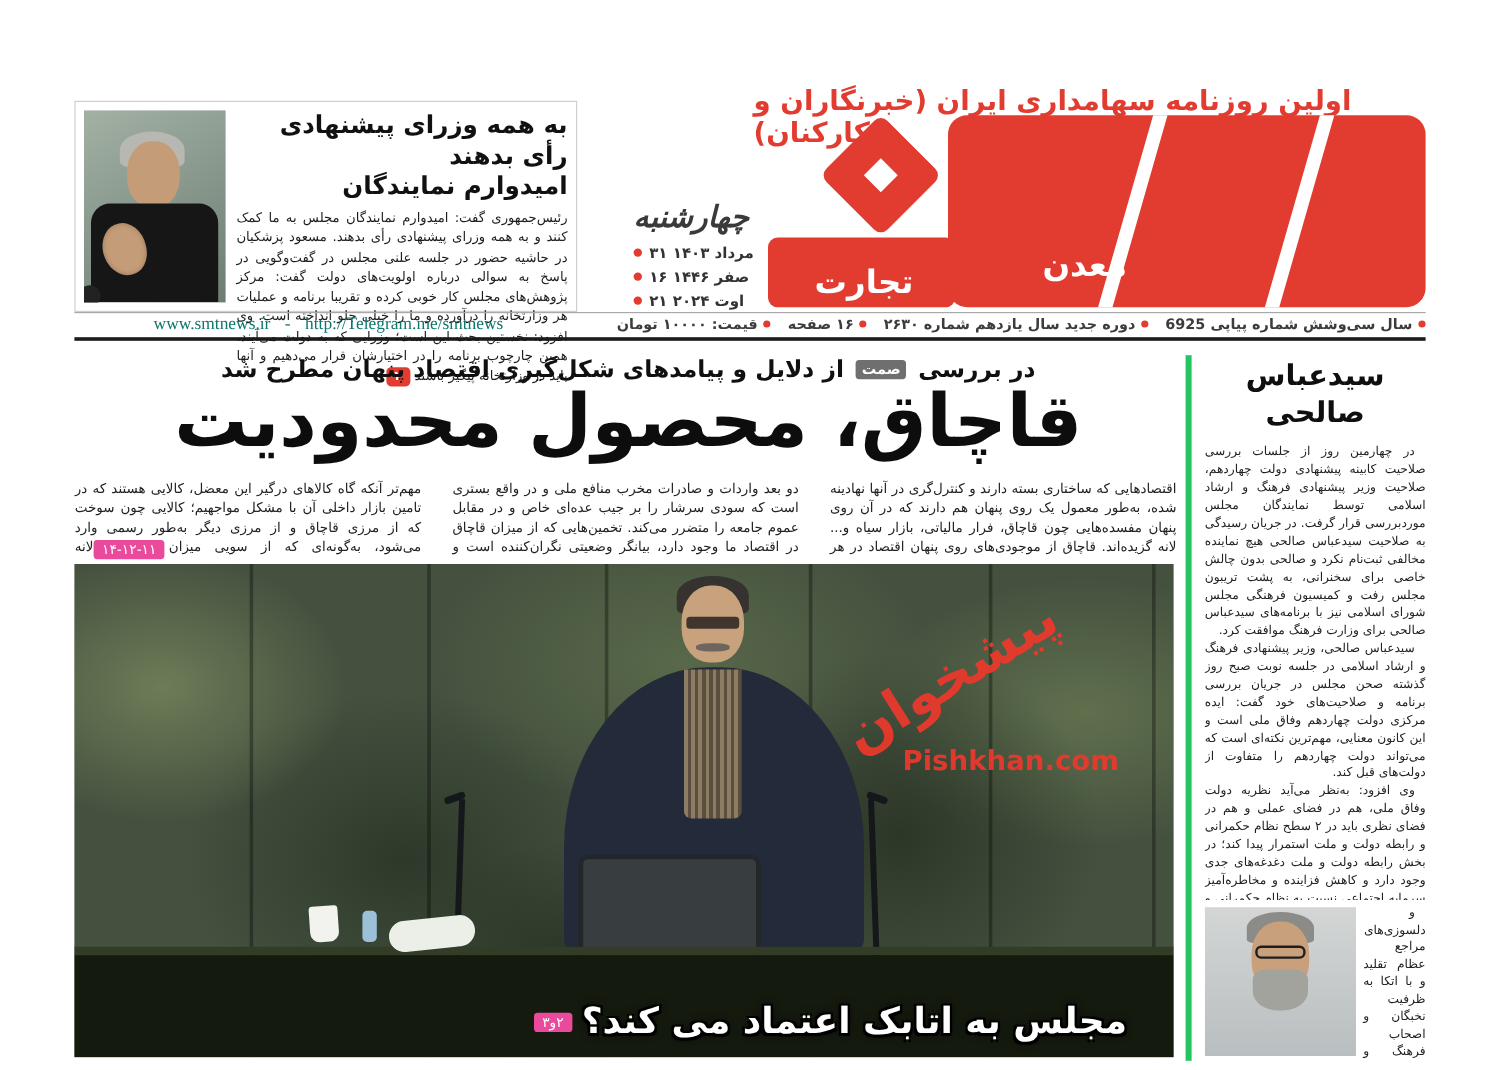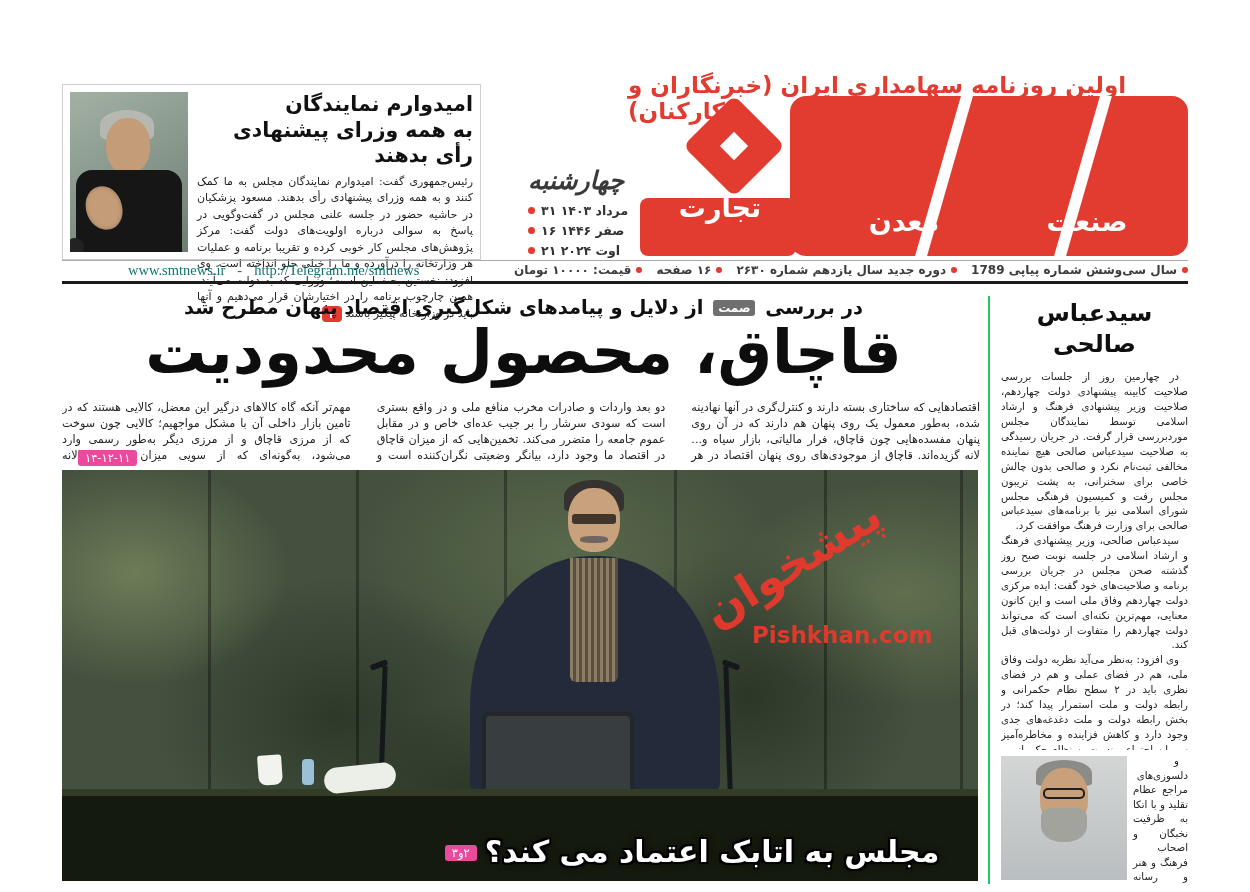--- a/index.html
+++ b/index.html
@@ -12,21 +12,21 @@
   .lg-big{position:absolute;left:150px;top:0;width:398px;height:160px;background:#e23b30;border-radius:16px;}
   .lg-slash{position:absolute;top:0;width:12px;height:160px;background:#fff;transform:skewX(-16deg);}
   .lg-s1{left:298px;} .lg-s2{left:437px;}
   .lg-diamond{position:absolute;left:58px;top:14px;width:72px;height:72px;background:#e23b30;
               border-radius:8px;transform:rotate(45deg);display:flex;align-items:center;justify-content:center;}
   .lg-dhole{width:20px;height:20px;background:#fff;}
   .lg-band{position:absolute;left:0;top:102px;width:156px;height:58px;background:#e23b30;border-radius:8px;}
   .lg-word{position:absolute;color:#fff;font-weight:bold;font-size:27px;text-align:center;direction:rtl;}
   .lg-w0{left:372px;top:110px;width:150px;}
   .lg-w1{left:204px;top:110px;width:120px;}
-  .lg-w2{left:14px;top:96px;width:132px;}
+  .lg-w2{left:14px;top:124px;width:132px;}
   .dateblock{position:absolute;left:528px;top:166px;width:128px;}
   .weekday{font-size:25px;font-weight:bold;color:#3a3a3a;text-align:left;direction:ltr;margin-bottom:8px;font-style:italic;}
   .date-line{display:flex;direction:ltr;justify-content:flex-start;align-items:center;gap:6px;
              font-size:12.5px;font-weight:bold;color:#333;margin-top:5px;}
   .rdot{width:7px;height:7px;border-radius:50%;background:#e23b30;flex:none;}
   
   .tl-box{position:absolute;left:62px;top:84px;width:419px;height:176px;border:1px solid #cfcfcf;
           box-sizing:border-box;padding:7px;display:flex;gap:9px;background:#fff;}
   .tl-text{flex:1;min-width:0;}
   .tl-head{font-size:20.5px;font-weight:bold;line-height:1.25;color:#111;text-align:right;}
@@ -99,21 +99,21 @@
          font-size:46px;font-weight:bold;transform:rotate(-32deg);opacity:.95;}
   .wm-en{position:absolute;left:690px;top:152px;color:#e8392d;font-size:23px;font-weight:bold;
          direction:ltr;opacity:.95;}
   .caption{position:absolute;left:330px;bottom:12px;width:600px;text-align:center;color:#fff;}
   .cap1{font-size:20px;font-weight:bold;
         text-shadow:1.5px 1.5px 0 #000,-1.5px 1.5px 0 #000,1.5px -1.5px 0 #000,-1.5px -1.5px 0 #000,0 0 6px #000;}
   .cap2{font-size:30px;font-weight:900;margin-top:10px;
         text-shadow:2px 2px 0 #000,-2px 2px 0 #000,2px -2px 0 #000,-2px -2px 0 #000,0 0 8px #000;}
   .cap2 .badge-pink{margin-right:8px;vertical-align:5px;text-shadow:none;}
   
-  .rcol{position:absolute;left:988px;top:296px;width:200px;height:588px;border-left:2px solid #22c55e;
+  .rcol{position:absolute;left:988px;top:296px;width:200px;height:588px;border-left:5px solid #22c55e;
         box-sizing:border-box;padding-left:11px;overflow:hidden;}
   .rc-head{text-align:center;font-size:24px;font-weight:bold;line-height:1.3;color:#0f0f0f;margin:2px 0 10px;}
   .rc-body{height:380px;overflow:hidden;font-size:10.2px;line-height:1.46;text-align:justify;color:#222;}
   .rc-body p, .rc-wrap p{margin:0;text-indent:9px;}
   .rc-wrap{margin-top:4px;height:130px;overflow:hidden;font-size:10.2px;line-height:1.42;text-align:justify;color:#222;}
   .salehi{float:left;width:126px;height:124px;margin:2px 6px 0 0;position:relative;overflow:hidden;
           background:linear-gradient(#d3d6d5,#b9bec0);}
   .sl-hair{position:absolute;left:35px;top:4px;width:56px;height:26px;background:#8b8b87;border-radius:50% 50% 12% 12%;}
   .sl-head{position:absolute;left:39px;top:12px;width:48px;height:58px;background:#c8a07c;border-radius:46% 46% 42% 42%;}
   .sl-glasses{position:absolute;left:42px;top:32px;width:42px;height:11px;border:2.5px solid #1e1e1e;
@@ -128,21 +128,20 @@
   <div class="tagline">اولین روزنامه سهامداری ایران (خبرنگاران و کارکنان)</div>
 
   <div class="logo-main">
     <div class="lg-big"></div>
     <div class="lg-slash lg-s1"></div>
     <div class="lg-slash lg-s2"></div>
     <div class="lg-diamond">
         <div class="lg-dhole"></div>
       </div>
     <div class="lg-band"></div>
-    <div class="lg-word lg-w0">صنعت</div>
     <div class="lg-word lg-w1">معدن</div>
     <div class="lg-word lg-w2">تجارت</div>
   </div>
 
   <div class="dateblock">
     <div class="weekday">چهارشنبه</div>
     <div class="date-line">
         <span class="rdot"></span>
         <span>۳۱ مرداد ۱۴۰۳</span>
       </div>
@@ -152,39 +151,39 @@
       </div>
     <div class="date-line">
         <span class="rdot"></span>
         <span>۲۱ اوت ۲۰۲۴</span>
       </div>
   </div>
 
   <div class="tl-box">
     <div class="tl-text">
       <div class="tl-head">
+        <div>به همه وزرای پیشنهادی رأی بدهند</div>
         <div>امیدوارم نمایندگان</div>
-        <div>به همه وزرای پیشنهادی رأی بدهند</div>
       </div>
       <div class="tl-body"><span>رئیس‌جمهوری گفت: امیدوارم نمایندگان مجلس به ما کمک کنند و به همه وزرای پیشنهادی رأی بدهند. مسعود پزشکیان در حاشیه حضور در جلسه علنی مجلس در گفت‌وگویی در پاسخ به سوالی درباره اولویت‌های دولت گفت: مرکز پژوهش‌های مجلس کار خوبی کرده و تقریبا برنامه و عملیات هر وزارتخانه را درآورده و ما را خیلی جلو انداخته است. وی افزود: نخستین بحث این است؛ وزرایی که به دولت می‌آیند، همین چارچوب برنامه را در اختیارشان قرار می‌دهیم و آنها باید در وزارتخانه پیگیر باشند</span> <span class="badge-red">۲</span></div>
     </div>
     <div class="tl-photo">
       <div class="pz-hair"></div>
       <div class="pz-head"></div>
       <div class="pz-body"></div>
       <div class="pz-hand"></div>
       <div class="pz-mic"></div>
     </div>
   </div>
 
   <div class="hr-thin"></div>
   <div class="info-right">
     <span class="inf">
         <span class="rdot"></span>
-        <span>سال سی‌وشش شماره پیاپی 1789</span>
+        <span>سال سی‌وشش شماره پیاپی 6925</span>
       </span>
     <span class="inf">
         <span class="rdot"></span>
         <span>دوره جدید سال یازدهم شماره ۲۶۳۰</span>
       </span>
     <span class="inf">
         <span class="rdot"></span>
         <span>۱۶ صفحه</span>
       </span>
     <span class="inf">

